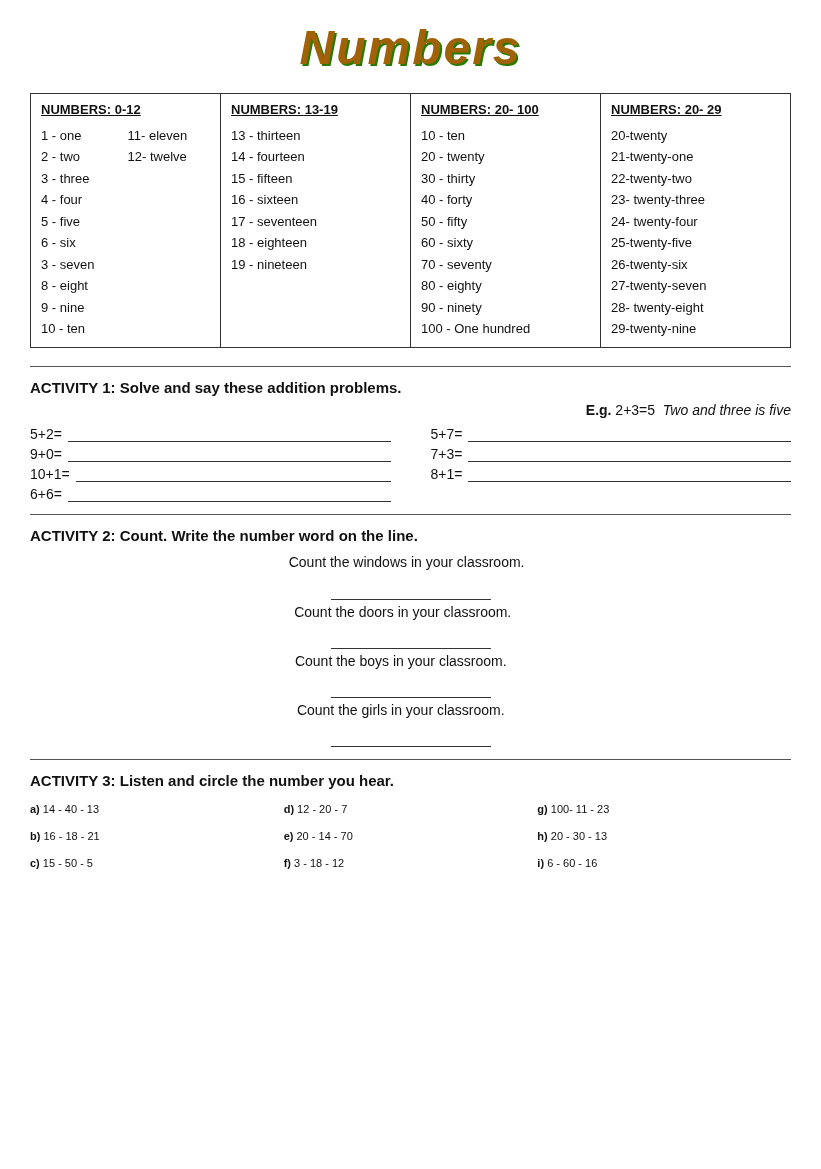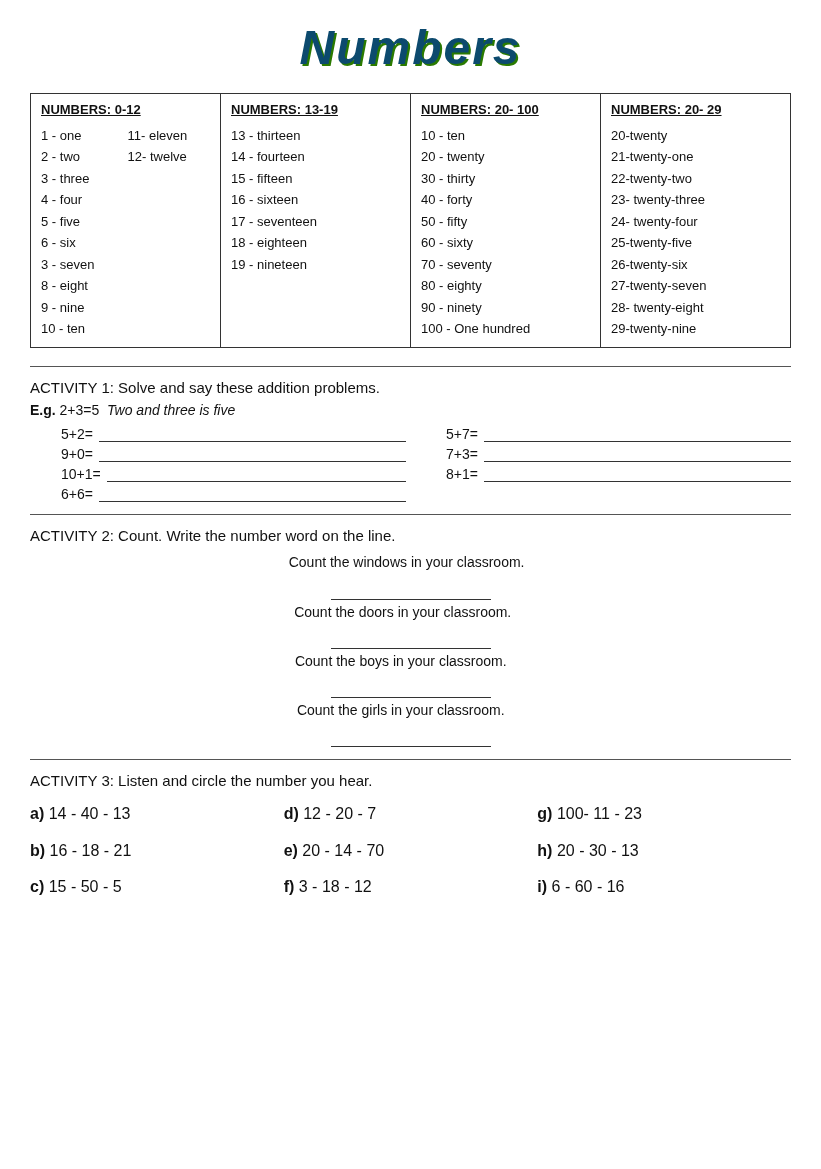--- a/index.html
+++ b/index.html
@@ -13,21 +13,21 @@
     }
 
     
     .title-area {
       text-align: center;
       margin-bottom: 18px;
     }
     .main-title {
       font-size: 48px;
       font-weight: 900;
-      color: #0c4a6e;
+      color: #a16207;
       font-family: 'Arial Black', Arial, sans-serif;
       letter-spacing: 2px;
       text-shadow: 2px 2px 0 #2a7a00;
       font-style: italic;
       display: inline-block;
     }
 
     
     .tables-row {
       display: flex;
@@ -67,38 +67,37 @@
       margin: 12px 0;
     }
 
     
     .activity-title {
       font-weight: bold;
       font-size: 15px;
       margin-bottom: 6px;
     }
     .activity-title span {
-      font-weight: normal;
+      font-weight: bold;
     }
     .italic-text {
       font-style: italic;
     }
 
     .activity-section {
       margin-bottom: 10px;
     }
 
     
     .addition-grid {
       display: grid;
       grid-template-columns: 1fr 1fr;
       gap: 4px 40px;
       margin-top: 8px;
       font-size: 14px;
-      margin-left: 31px;
     }
     .addition-problem {
       display: flex;
       align-items: center;
       gap: 6px;
     }
     .answer-line {
       flex: 1;
       border-bottom: 1.5px solid #333;
       min-width: 100px;
@@ -124,32 +123,33 @@
       display: inline-block;
       flex-shrink: 0;
     }
 
     
     .circle-grid {
       display: grid;
       grid-template-columns: 1fr 1fr 1fr;
       gap: 6px 0;
       margin-top: 10px;
-      font-size: 16px;
+      font-size: 11px;
     }
     .circle-item {
       line-height: 1.9;
     }
     .circle-label {
       font-weight: bold;
     }
 
     .eg-line {
       font-size: 14px;
       margin-bottom: 4px;
+      text-align: right;
     }
   </style>
 </head>
 <body>
 
 <div class="title-area">
   <span class="main-title">Numbers</span>
 </div>
 
 <div class="tables-row">

